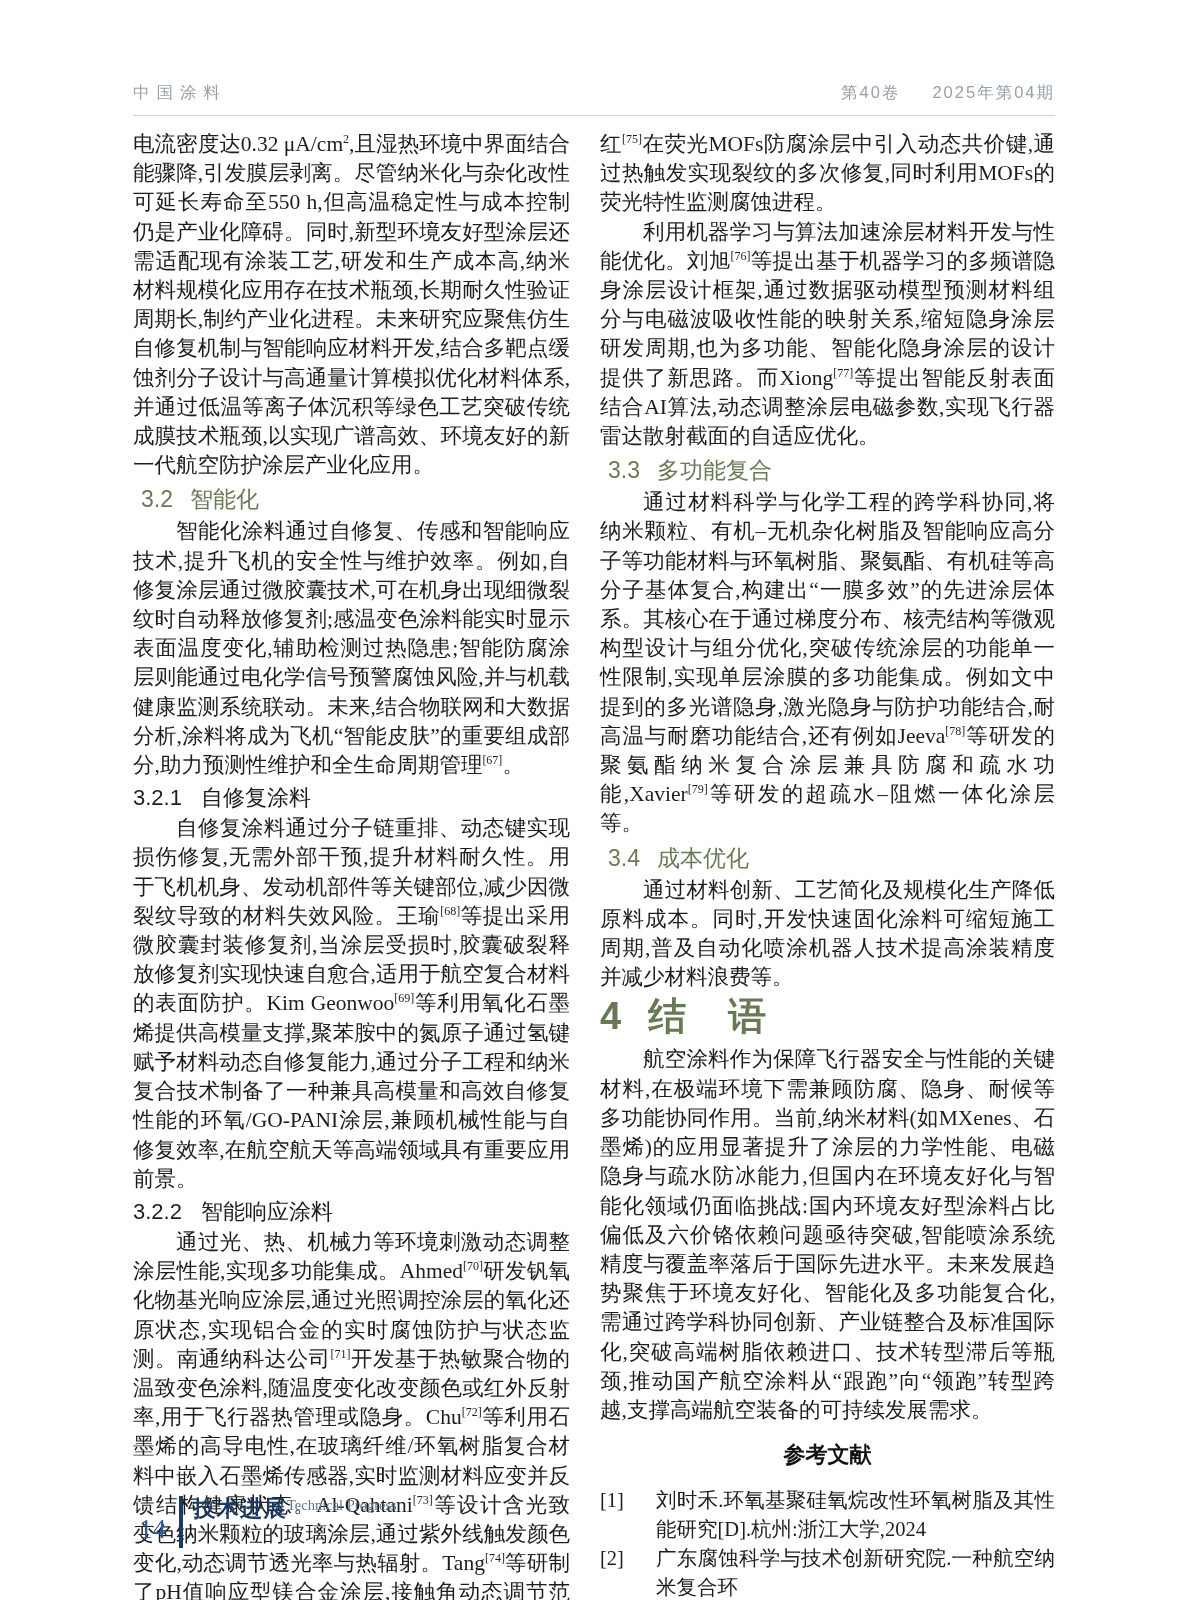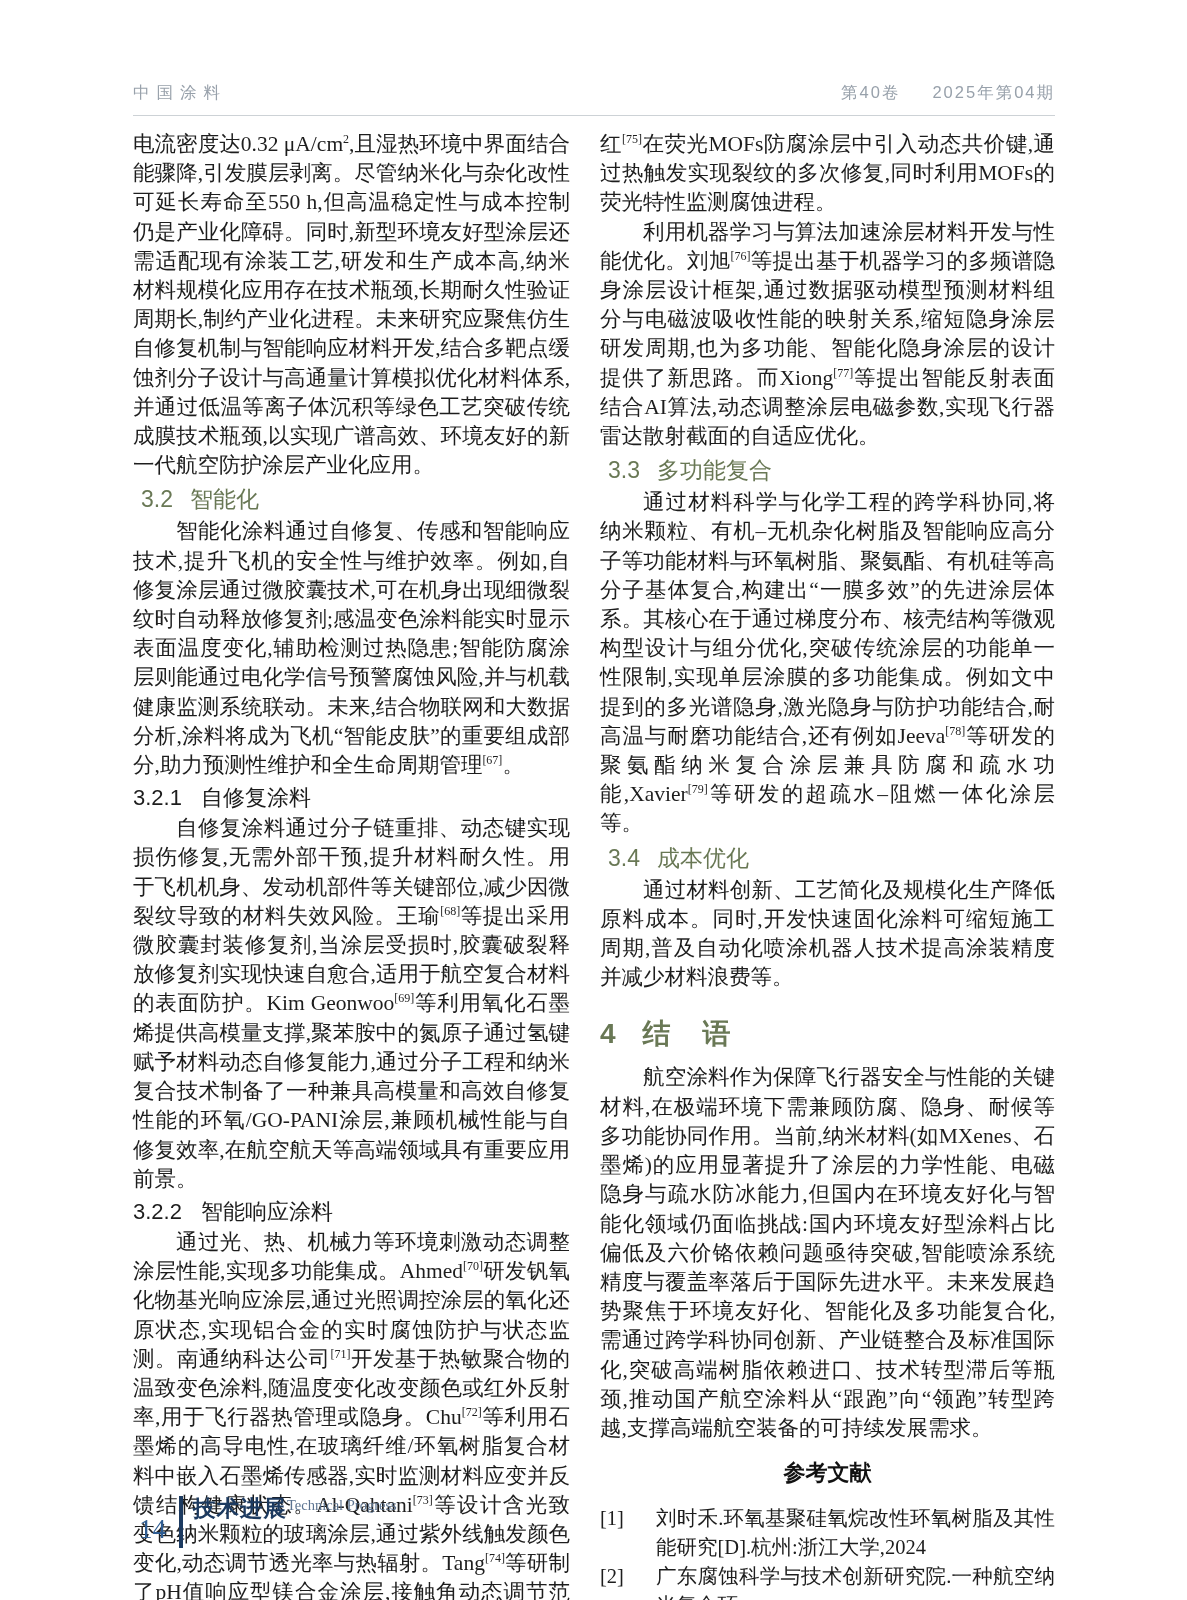--- a/index.html
+++ b/index.html
@@ -49,21 +49,21 @@
     text-align:left;
   }
   .h2 .h-num{margin-right:17px;}
   .h3{
     font-size:22px;line-height:31px;margin:2px 0 1px;font-weight:normal;text-align:left;
   }
   .h3 .h-num{font-family:"Liberation Sans","DejaVu Sans",sans-serif;margin-right:19px;}
   .h1{
     color:var(--heading-green);
     font-family:"Liberation Sans","DejaVu Sans",sans-serif;
-    font-weight:bold;font-size:28px;line-height:40px;margin:22px 0 9px;
+    font-weight:bold;font-size:38px;line-height:40px;margin:4px 0 9px;
     letter-spacing:2px;text-align:left;
   }
   .h1 .h-num{margin-right:25px;}
 
   .ref-head{
     text-align:center;font-weight:bold;font-size:22px;
     font-family:"Liberation Sans","DejaVu Sans",sans-serif;
     margin:15px 0 16px;color:#111;
   }
   .ref{position:relative;padding-left:56px;font-size:20.5px;line-height:29px;}

